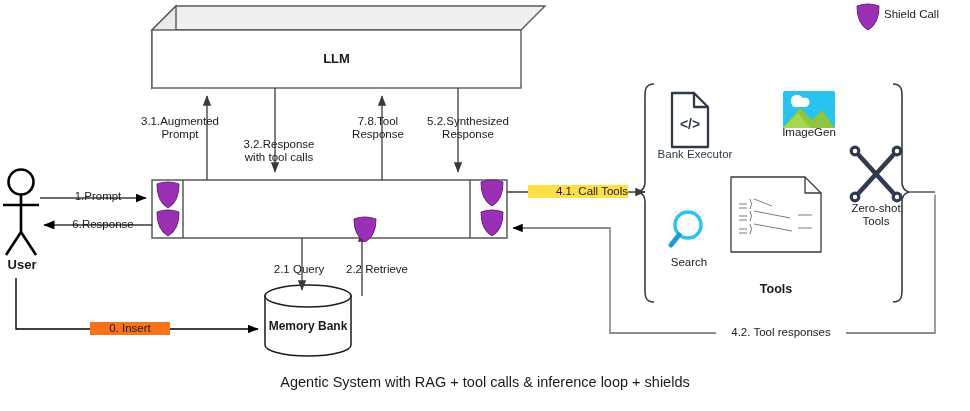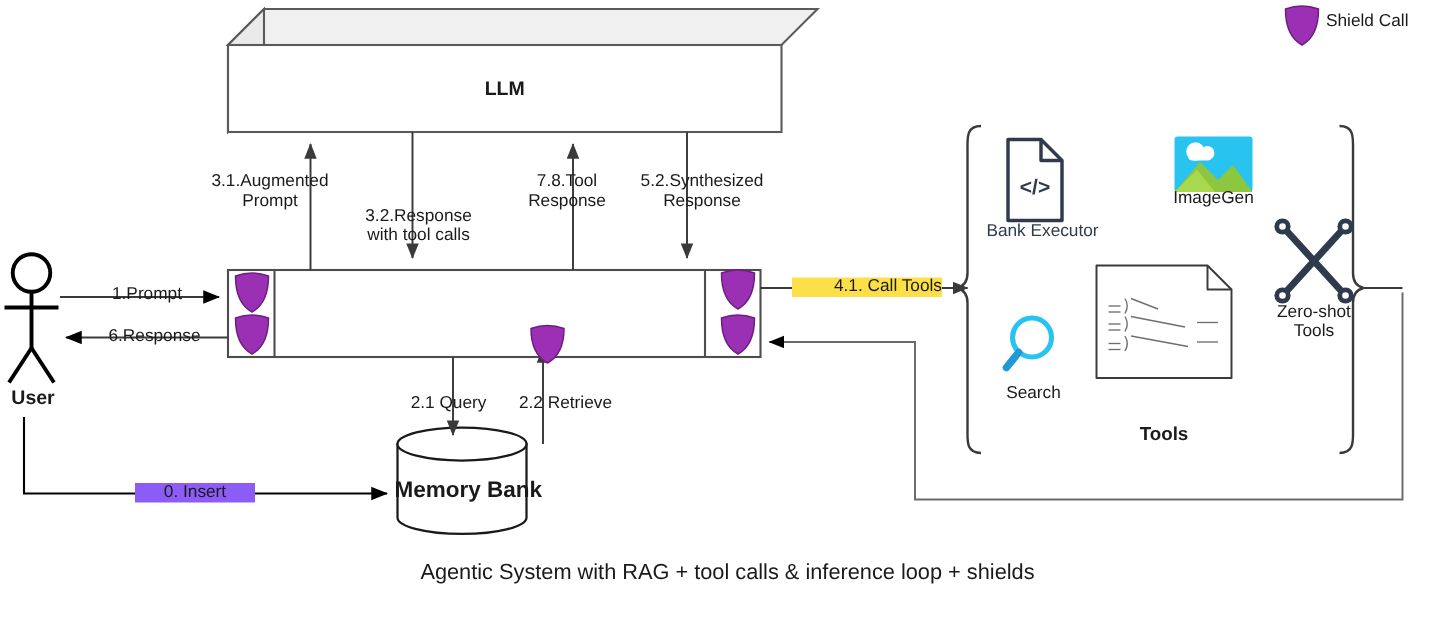--- a/index.html
+++ b/index.html
@@ -157,21 +157,21 @@
       <path d="M481,182 q11,-4 22,0 0,18 -11,24 -11,-6 -11,-24 z"></path>
       <path d="M481,212 q11,-4 22,0 0,18 -11,24 -11,-6 -11,-24 z"></path>
       <path d="M354,219 q11,-4 22,0 0,17 -11,23 -11,-6 -11,-23 z"></path>
       <path d="M857,6 q11,-4 22,0 0,18 -11,24 -11,-6 -11,-24 z"></path>
     </g>
   </svg>
 
   <div class="abs lbl bold" style="left:152px;top:52px;width:369px;font-size:13px;">LLM</div>
 
 
-  <div class="abs lbl bold" style="left:263px;top:320px;width:90px;font-size:15px;">Memory Bank</div>
+  <div class="abs lbl bold" style="left:263px;top:320px;width:90px;font-size:12px;">Memory Bank</div>
 
   <div class="abs lbl bold" style="left:-8px;top:258px;width:60px;font-size:13px;">User</div>
 
   <div class="abs lbl wrap" style="left:140px;top:115px;width:80px;">
     <div>3.1.Augmented</div>
     <div>Prompt</div>
   </div>
 
   <div class="abs lbl wrap" style="left:234px;top:115px;width:90px;margin-top:23px;">
     <div>3.2.Response</div>
@@ -183,26 +183,27 @@
     <div>Response</div>
   </div>
 
   <div class="abs lbl wrap" style="left:420px;top:115px;width:96px;">
     <div>5.2.Synthesized</div>
     <div>Response</div>
   </div>
 
   <div class="abs lbl" style="left:55px;top:190px;width:86px;">1.Prompt</div>
   <div class="abs lbl" style="left:53px;top:218px;width:100px;">6.Response</div>
-  <div class="abs lbl" style="left:90px;top:322px;width:80px;background:#8b5cf6;">0. Insert</div>
+  <div class="abs lbl" style="left:90px;top:322px;width:80px;background:#f97316;">0. Insert</div>
 
   <div class="abs lbl" style="left:262px;top:263px;width:74px;">2.1 Query</div>
   <div class="abs lbl" style="left:333px;top:263px;width:88px;">2.2 Retrieve</div>
 
   <div class="abs lbl" style="left:528px;top:185px;width:100px;background:#fde047;text-align:right;">4.1. Call Tools</div>
+  <div class="abs lbl" style="left:716px;top:326px;width:130px;background:#fff;">4.2. Tool responses</div>
 
   <div class="abs lbl" style="left:645px;top:148px;width:100px;color:#2f3b4c;">Bank Executor</div>
   <div class="abs lbl" style="left:768px;top:126px;width:82px;">ImageGen</div>
   <div class="abs lbl wrap" style="left:841px;top:202px;width:70px;">
     <div>Zero-shot</div>
     <div>Tools</div>
   </div>
   <div class="abs lbl" style="left:659px;top:256px;width:60px;">Search</div>
 
   <div class="abs lbl bold" style="left:726px;top:283px;width:100px;font-size:12.5px;">Tools</div>

